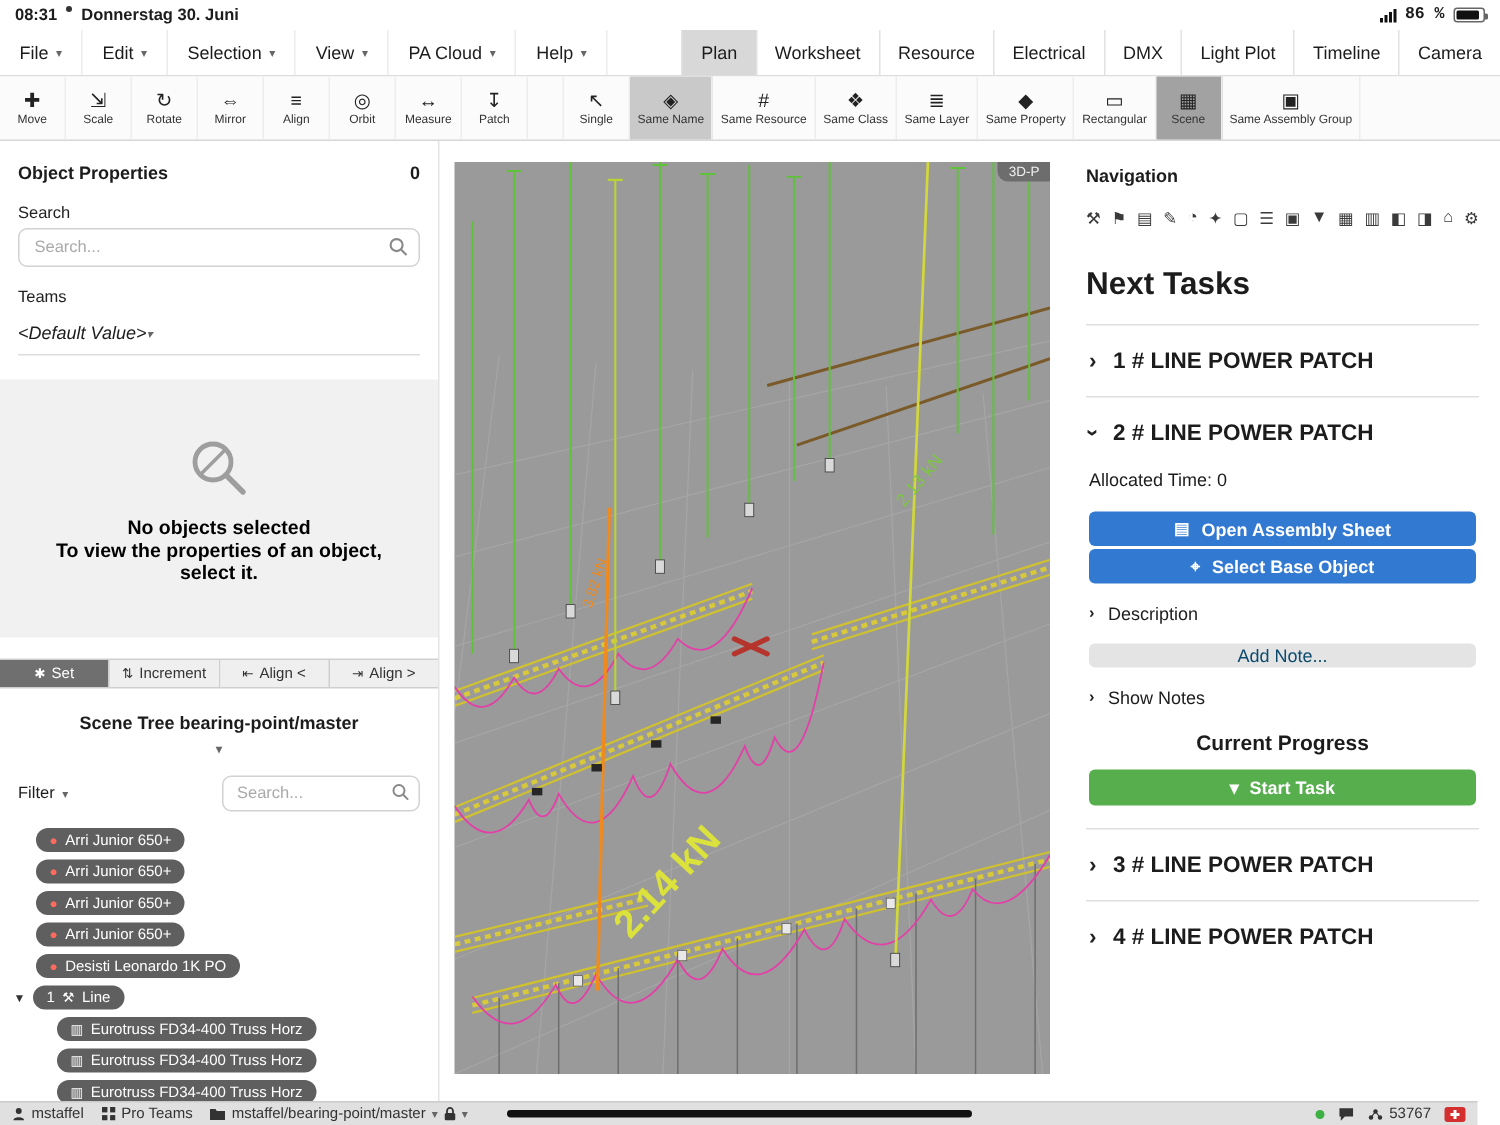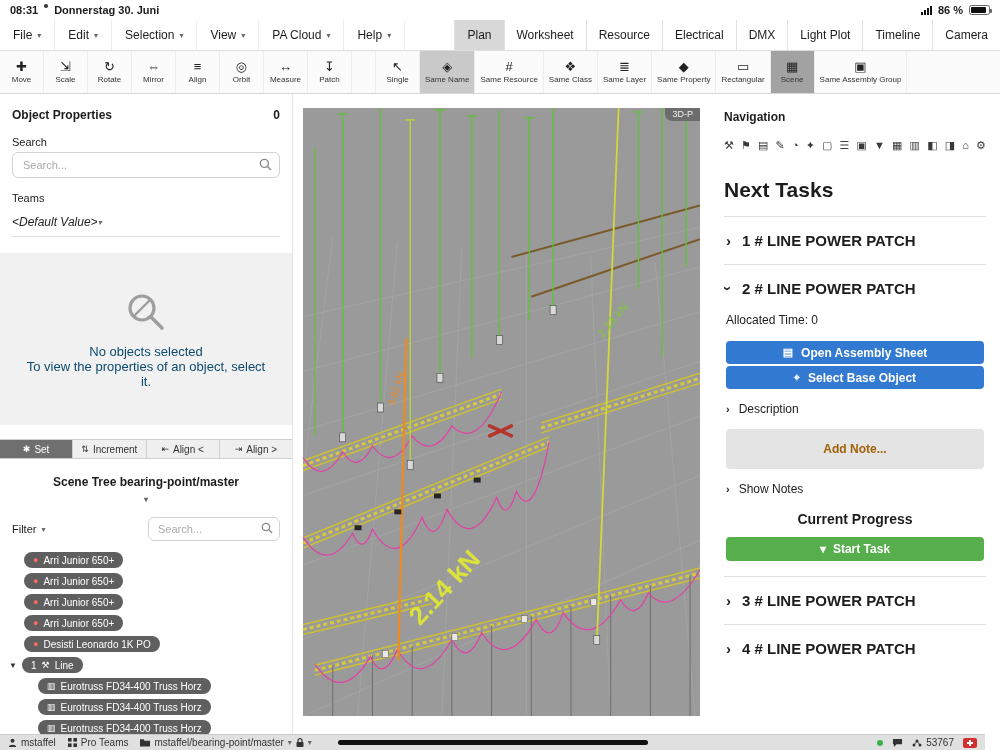--- a/index.html
+++ b/index.html
@@ -3,21 +3,21 @@
 <meta charset="utf-8">
 <style>
   * { box-sizing: border-box; margin: 0; padding: 0; }
   html,body { width:1000px; height:750px; }
   body { font-family:"Liberation Sans", sans-serif; background:#fff; overflow:hidden; position:relative; color:#1c1c1c; }
 
   
   .statusbar { height:20px; display:flex; justify-content:space-between; align-items:center; padding:0 10px; font-size:11px; font-weight:bold; }
   .sb-left { display:flex; align-items:flex-start; gap:6px; }
   .sb-dot { width:4px; height:4px; border-radius:50%; background:#333; }
-  .sb-right { display:flex; align-items:center; gap:6px; }
+  .sb-right { display:flex; align-items:center; gap:6px;font-family:Liberation Mono, monospace; }
   .bars { display:flex; align-items:flex-end; gap:1px; height:9px; }
   .bars i { display:block; width:2px; background:#111; }
   .bars i:nth-child(1){height:3px}.bars i:nth-child(2){height:5px}.bars i:nth-child(3){height:7px}.bars i:nth-child(4){height:9px}
   .battery { width:21px; height:10px; border:1px solid #666; border-radius:2.5px; position:relative; }
   .battery .fill { position:absolute; left:1px; top:1px; bottom:1px; width:80%; background:#111; border-radius:1px; }
   .battery:after { content:""; position:absolute; right:-3px; top:2.5px; width:2px; height:4px; background:#666; border-radius:0 1px 1px 0; }
 
   
   .menubar { height:31px; border-bottom:1px solid #ddd; display:flex; align-items:stretch; font-size:12px; }
   .menu-item { padding:0 13px; display:flex; align-items:center; gap:5px; border-right:1px solid #ececec; cursor:default;justify-content:flex-end; }
@@ -40,21 +40,21 @@
 
   
   .left { width:293px; border-right:1px solid #e4e4e4; padding-top:14px; overflow:hidden; }
   .op-header { display:flex; justify-content:space-between; padding:0 12px; font-size:12px; font-weight:bold; }
   .label-sm { font-size:11px; margin:14px 12px 4px; color:#222; }
   .search-wrap { margin:0 12px; position:relative; }
   .search-wrap input { width:100%; height:26px; border:1px solid #d2d2d2; border-radius:6px; padding:4px 28px 4px 10px; font-size:11px; font-family:inherit; color:#444; background:#fff; }
   .search-wrap input::placeholder { color:#aaa; }
   .mag { position:absolute; right:8px; top:6px; }
   .preset-row { margin:4px 12px 0; border-bottom:1px solid #ddd; padding:7px 0; display:flex; justify-content:flex-start; align-items:center; font-size:12px;font-style:italic; }
-  .empty-box { margin-top:16px; background:#f1f1f1; height:172px; display:flex; flex-direction:column; align-items:center; justify-content:center; text-align:center; color:#0c4a6e; font-size:13px; padding:0 22px; gap:10px; }
+  .empty-box { margin-top:16px; background:#f1f1f1; height:172px; display:flex; flex-direction:column; align-items:center; justify-content:center; text-align:center; color:#000000; font-size:13px; padding:0 22px; gap:10px;font-weight:bold; }
   .seg-bar { margin-top:14px; display:flex; height:20px; border-top:1px solid #cfcfcf; border-bottom:1px solid #cfcfcf; font-size:10px; }
   .seg { flex:1; display:flex; align-items:center; justify-content:center; gap:4px; border-right:1px solid #cfcfcf; background:#efefef; color:#333; }
   .seg:last-child { border-right:none; }
   .seg.active { background:#6f6f6f; color:#fff; }
   .seg .sicon { font-size:9px; }
   .st-title { margin:16px 12px 0; font-size:12px; font-weight:bold; display:flex; align-items:center; gap:6px;flex-direction:column; }
   .filter-row { margin:13px 12px 0; display:flex; justify-content:space-between; align-items:center; }
   .filter-lbl { font-size:11px; display:flex; align-items:center; gap:5px; }
   .search-sm { position:relative; width:132px; }
   .search-sm input { width:100%; height:24px; border:1px solid #d2d2d2; border-radius:6px; padding:3px 24px 3px 9px; font-size:11px; font-family:inherit; color:#444; }
@@ -82,21 +82,21 @@
   .nt-title { font-size:21px; font-weight:bold; margin:26px 0 14px; }
   .task { border-top:1px solid #e0e0e0; padding:15px 2px; }
   .task-header { display:flex; gap:11px; font-size:15px; font-weight:bold; align-items:center; }
   .chev { font-size:15px; font-weight:bold; color:#222; display:inline-block; }
   .chev.open { transform:rotate(90deg); }
   .alloc { font-size:12px; margin:16px 0 14px; font-weight:normal; }
   .btn-blue { display:flex; align-items:center; justify-content:center; gap:8px; background:#3279d2; color:#fff; font-size:12px; font-weight:bold; height:23px; border-radius:4px; margin-bottom:2px; cursor:pointer; }
   .btn-blue .bicon { font-size:11px; }
   .collapse-row { font-size:12px; margin:13px 0; display:flex; gap:9px; align-items:center; font-weight:normal; }
   .collapse-row .chev { font-size:11px; }
-  .btn-note { background:#e4e4e4; color:#a16207; font-size:12px; height:40px; border-radius:4px; display:flex; align-items:center; justify-content:center; margin:4px 0 2px; cursor:pointer; font-weight:bold; }
+  .btn-note { background:#e4e4e4; color:#0c4a6e; font-size:12px; height:16px; border-radius:4px; display:flex; align-items:center; justify-content:center; margin:4px 0 2px; cursor:pointer; font-weight:normal; }
   .progress-title { text-align:center; font-weight:bold; font-size:14px; margin:15px 0 10px; }
   .btn-green { display:flex; align-items:center; justify-content:center; gap:7px; background:#56ae4d; color:#fff; font-size:12px; font-weight:bold; height:24px; border-radius:4px; cursor:pointer; }
 
   
   .bottombar { position:absolute; left:0; right:15px; bottom:0; height:16px; background:#e0e0e0; border-top:1px solid #cbcbcb; display:flex; align-items:center; font-size:10px; color:#333; padding:0 8px; gap:12px; }
   .bb-item { display:flex; align-items:center; gap:4px; white-space:nowrap; }
   .home-indicator { position:absolute; left:50%; transform:translateX(-50%); top:5px; width:310px; height:5px; background:#111; border-radius:3px; }
   .bb-right { margin-left:auto; display:flex; align-items:center; gap:9px; }
   .green-dot { width:6px; height:6px; border-radius:50%; background:#3cb043; }
   .flag { width:14px; height:10px; background:#d32f2f; border-radius:2px; position:relative; }

